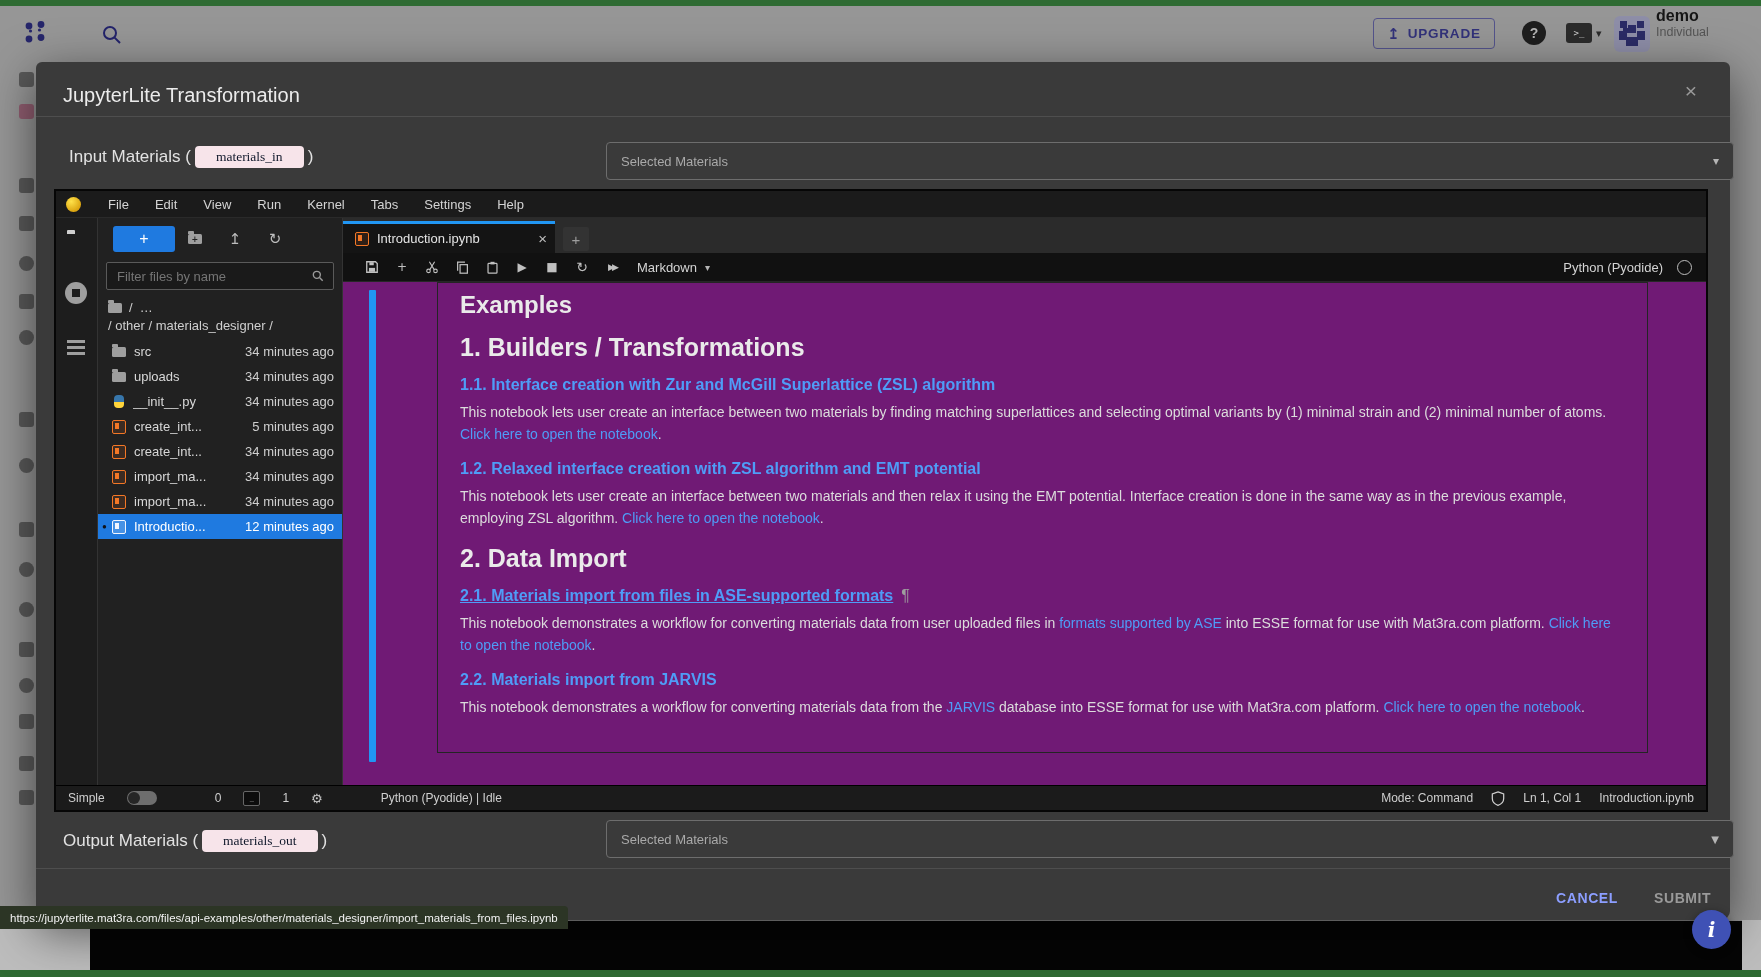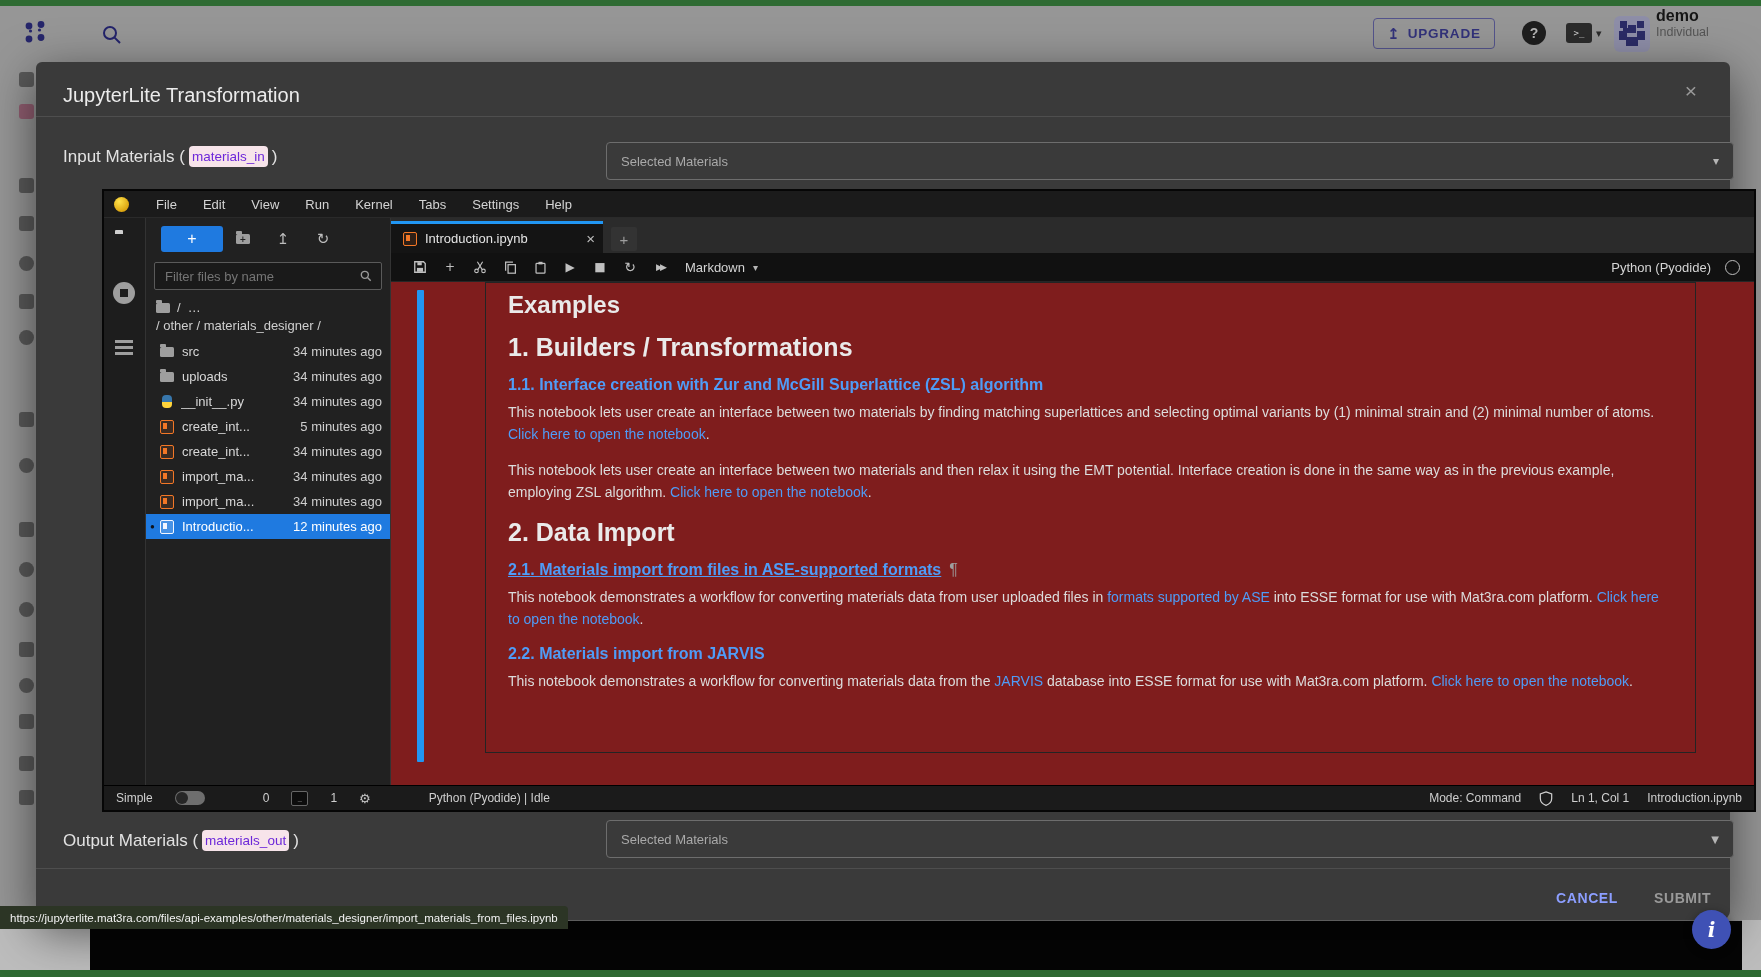--- a/index.html
+++ b/index.html
@@ -37,40 +37,40 @@
 
   
   .modal{left:36px;top:62px;width:1694px;height:858px;background:#3a3a3a;border-radius:6px 6px 9px 9px;
     box-shadow:0 12px 48px rgba(0,0,0,.55);}
   .modal-title{left:27px;top:22px;font-size:20px;color:#ececec;font-weight:500;}
   .modal-close{left:1640px;top:14px;width:30px;height:30px;color:#9a9a9a;font-size:21px;display:flex;
     align-items:center;justify-content:center;cursor:pointer;}
   .modal-hdr-line{left:0;top:54px;width:1694px;height:0;border-bottom:1px solid #4e4e4e;}
 
   .io-label{font-size:17px;color:#e2e2e2;display:flex;align-items:center;gap:2px;white-space:nowrap;}
-  .chip{font-family:Liberation Sans, sans-serif;font-size:13.5px;color:#6d28d9;background:#f7e4ea;
-    border-radius:4px;padding:3px 3px;margin:0 2px;}
-  .in-label{left:27px;top:84px;}
+  .chip{font-family:Liberation Serif, serif;font-size:13.5px;color:#0f172a;background:#f7e4ea;
+    border-radius:4px;padding:3px 21px;margin:0 2px;}
+  .in-label{left:33px;top:84px;}
   .out-label{left:27px;top:768px;}
   .dropdown{border:1px solid #6d6d6d;border-radius:4px;height:36px;display:flex;align-items:center;
     color:#a9a9a9;font-size:13px;padding:0 14px;cursor:pointer;background:#3a3a3a;}
   .dd-in{left:570px;top:80px;width:1098px;}
   .dd-out{left:570px;top:758px;width:1098px;}
   .dd-caret{margin-left:auto;color:#b5b5b5;font-size:12px;font-family:"DejaVu Sans",sans-serif;}
   .panel-gear{left:1646px;top:172px;color:#9e9e9e;font-size:17px;font-family:"DejaVu Sans",sans-serif;cursor:pointer;}
 
   .footer-line{left:0;top:806px;width:1694px;border-bottom:1px solid #4e4e4e;}
   .btn-cancel{left:1510px;top:822px;font-size:14px;font-weight:bold;letter-spacing:.6px;color:#8c9eff;
     background:none;border:none;padding:6px 10px;cursor:pointer;font-family:inherit;}
   .btn-submit{left:1608px;top:822px;font-size:14px;font-weight:bold;letter-spacing:.6px;color:#9a9a9a;
     background:none;border:none;padding:6px 10px;cursor:pointer;font-family:inherit;}
 
   
   .jpanel{left:18px;top:127px;width:1654px;height:623px;background:#111;border:2px solid #060606;
-    box-sizing:border-box;display:flex;flex-direction:column;color:#d8d8d8;margin-left:48px;}
+    box-sizing:border-box;display:flex;flex-direction:column;color:#d8d8d8;}
   .jmenubar{height:26px;background:#1b1b1b;border-bottom:1px solid #2a2a2a;display:flex;align-items:center;
     gap:0;padding-left:10px;flex:none;}
   .jlogo{width:15px;height:15px;border-radius:50%;background:radial-gradient(circle at 35% 30%,#ffe24a,#dca511 70%);margin-right:14px;}
   .jmenu-item{font-size:13px;color:#d4d4d4;padding:0 13px;cursor:pointer;}
   .jmain{flex:1;display:flex;min-height:0;}
   .jstatusbar{height:24px;background:#1b1b1b;border-top:1px solid #000;display:flex;align-items:center;
     font-size:12px;color:#cfcfcf;padding:0 12px;gap:22px;flex:none;}
 
   
   .jrail{width:41px;background:#1d1d1d;border-right:1px solid #333;position:relative;flex:none;}
@@ -129,21 +129,21 @@
   .jtab-add{width:26px;height:24px;background:#333;margin:0 0 2px 8px;border:none;color:#9e9e9e;font-size:15px;
     border-radius:2px;cursor:pointer;display:flex;align-items:center;justify-content:center;}
   .jtoolbar{height:28px;background:#111;border-bottom:1px solid #262626;display:flex;align-items:center;
     padding:0 6px 0 14px;gap:0;flex:none;}
   .tbtn{width:30px;height:24px;background:none;border:none;color:#c0c0c0;display:flex;align-items:center;
     justify-content:center;cursor:pointer;font-size:12px;font-family:"DejaVu Sans",sans-serif;}
   .tbtn.ff{letter-spacing:-3px;font-size:9px;}
   .celltype{display:flex;align-items:center;gap:8px;margin-left:10px;font-size:13px;color:#d4d4d4;cursor:pointer;}
   .kernelbox{margin-left:auto;display:flex;align-items:center;gap:14px;font-size:13px;color:#d4d4d4;padding-right:8px;}
   .kcircle{width:13px;height:13px;border:1.5px solid #bdbdbd;border-radius:50%;}
-  .jcontent{flex:1;position:relative;background:#7f1d1d;min-height:0;overflow:hidden;}
+  .jcontent{flex:1;position:relative;background:#701a75;min-height:0;overflow:hidden;}
   .collapser{position:absolute;left:26px;top:8px;width:7px;height:472px;background:#2196f3;border-radius:1px;cursor:pointer;}
   .cell{position:absolute;left:94px;top:0;right:58px;bottom:32px;border:1px solid #242424;
     padding:8px 22px 10px;overflow:hidden;}
   .cell h1{font-size:24px;margin:0 0 12px;color:#eaeaea;font-weight:bold;}
   .cell h2{font-size:25px;margin:14px 0 10px;color:#eaeaea;font-weight:bold;}
   .cell h3{font-size:16px;margin:14px 0 8px;color:#4f9cf7;font-weight:bold;cursor:pointer;}
   .cell h3.hovered .htext{text-decoration:underline;}
   .cell p{font-size:14px;line-height:1.57;margin:0 0 14px;color:#dcdcdc;}
   .cell a{color:#4f9cf7;text-decoration:none;cursor:pointer;}
   .pilcrow{color:#9e9e9e;font-weight:normal;margin-left:8px;}
@@ -406,20 +406,21 @@
             </div>
           </div>
 
           <div class="jcontent">
             <div class="collapser"></div>
             <div class="cell">
               <h1>Examples</h1>
               <h2>1. Builders / Transformations</h2>
               <h3>1.1. Interface creation with Zur and McGill Superlattice (ZSL) algorithm</h3>
               <p><span>This notebook lets user create an interface between two materials by finding matching superlattices and selecting optimal variants by (1) minimal strain and (2) minimal number of atoms. </span><a>Click here to open the notebook</a><span>.</span></p>
+              <h3>1.2. Relaxed interface creation with ZSL algorithm and EMT potential</h3>
               <p><span>This notebook lets user create an interface between two materials and then relax it using the EMT potential. Interface creation is done in the same way as in the previous example, employing ZSL algorithm. </span><a>Click here to open the notebook</a><span>.</span></p>
               <h2>2. Data Import</h2>
               <h3 class="hovered"><span class="htext">2.1. Materials import from files in ASE-supported formats</span><span class="pilcrow">¶</span></h3>
               <p><span>This notebook demonstrates a workflow for converting materials data from user uploaded files in </span><a>formats supported by ASE</a><span> into ESSE format for use with Mat3ra.com platform. </span><a>Click here to open the notebook</a><span>.</span></p>
               <h3>2.2. Materials import from JARVIS</h3>
               <p><span>This notebook demonstrates a workflow for converting materials data from the </span><a>JARVIS</a><span> database into ESSE format for use with Mat3ra.com platform. </span><a>Click here to open the notebook</a><span>.</span></p>
             </div>
           </div>
         </div>
       </div>

